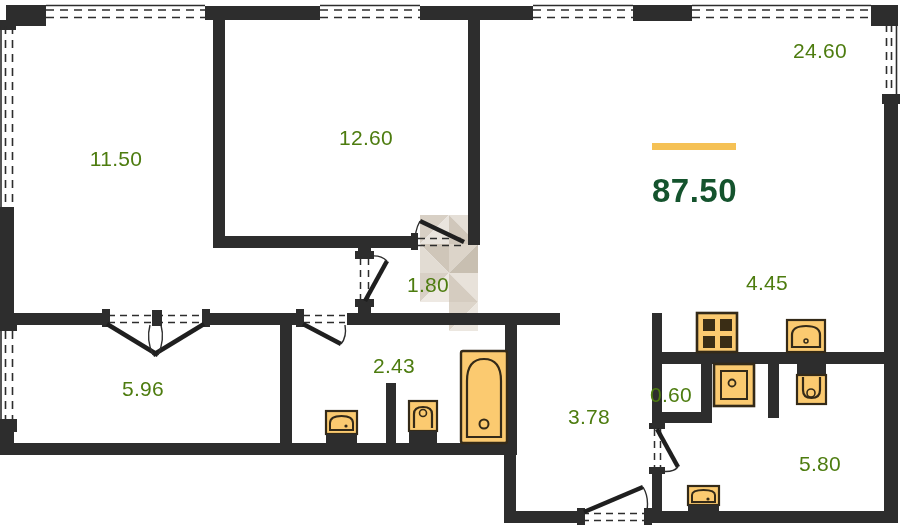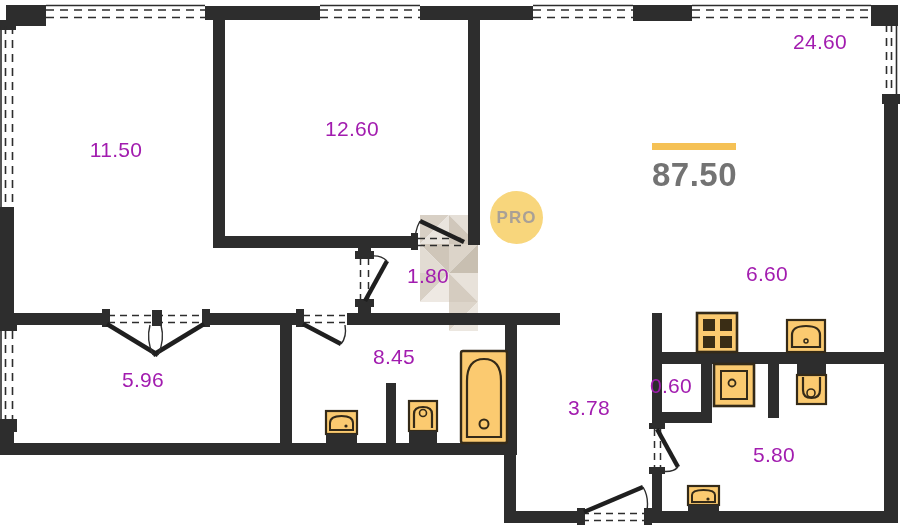--- a/index.html
+++ b/index.html
@@ -1,23 +1,23 @@
 <!DOCTYPE html>
 <html><head>
 <meta charset="utf-8">
 <style>
   html,body{margin:0;padding:0;background:#ffffff;}
   #plan{position:relative;width:900px;height:526px;background:#ffffff;overflow:hidden;
         font-family:"Liberation Sans","DejaVu Sans",sans-serif;}
   #plan svg{position:absolute;left:0;top:0;}
-  .lbl{position:absolute;transform:translate(-50%,-50%);font-size:21px;color:#a21caf;
-       letter-spacing:0.3px;white-space:nowrap;}
+  .lbl{position:absolute;transform:translate(-50%,-50%);font-size:21px;color:#4d7c0f;
+       letter-spacing:0.3px;white-space:nowrap;margin-top:9px;}
   .total-wrap{position:absolute;left:652px;top:143px;width:86px;}
   .total-bar{width:84px;height:7px;background:#f5c155;}
-  .total-val{margin-top:6px;font-size:33px;font-weight:700;color:#737373;letter-spacing:0.5px;}
+  .total-val{margin-top:22px;font-size:33px;font-weight:700;color:#14532d;letter-spacing:0.5px;}
   .pro-badge{position:absolute;left:490px;top:191px;width:53px;height:53px;border-radius:50%;
        background:#f8d67c;display:flex;align-items:center;justify-content:center;
        color:#a9a096;font-weight:700;font-size:17px;letter-spacing:1px;}
 </style>
 </head>
 <body>
 
 <div id="plan">
 
 <svg width="900" height="526" viewBox="0 0 900 526">
@@ -196,32 +196,29 @@
     <g>
       <rect x="688" y="486" width="31" height="19" fill="#fbca70" stroke="#342a18" stroke-width="2.2"></rect>
       <path d="M692,502 V495 Q692,490 703.5,490 Q715,490 715,495 V502 Z" fill="none" stroke="#342a18" stroke-width="2"></path>
       <circle cx="708" cy="499" r="1.6" fill="#342a18"></circle>
       <rect x="688" y="505" width="31" height="8" fill="#2d2d2d"></rect>
     </g>
   </g>
 </svg>
 
   <div class="lbl" style="left:116px;top:150px">11.50</div>
-  <div class="lbl" style="left:352px;top:129px">12.60</div>
+  <div class="lbl" style="left:366px;top:129px">12.60</div>
   <div class="lbl" style="left:820px;top:42px">24.60</div>
   <div class="lbl" style="left:428px;top:276px">1.80</div>
   <div class="lbl" style="left:143px;top:380px">5.96</div>
-  <div class="lbl" style="left:394px;top:357px">8.45</div>
+  <div class="lbl" style="left:394px;top:357px">2.43</div>
   <div class="lbl" style="left:589px;top:408px">3.78</div>
   <div class="lbl" style="left:671px;top:386px">0.60</div>
-  <div class="lbl" style="left:767px;top:274px">6.60</div>
-  <div class="lbl" style="left:774px;top:455px">5.80</div>
+  <div class="lbl" style="left:767px;top:274px">4.45</div>
+  <div class="lbl" style="left:820px;top:455px">5.80</div>
 
   <div class="total-wrap">
     <div class="total-bar"></div>
     <div class="total-val">87.50</div>
   </div>
 
-  <div class="pro-badge">
-    <span>PRO</span>
-  </div>
 
 </div>
 
 </body></html>

